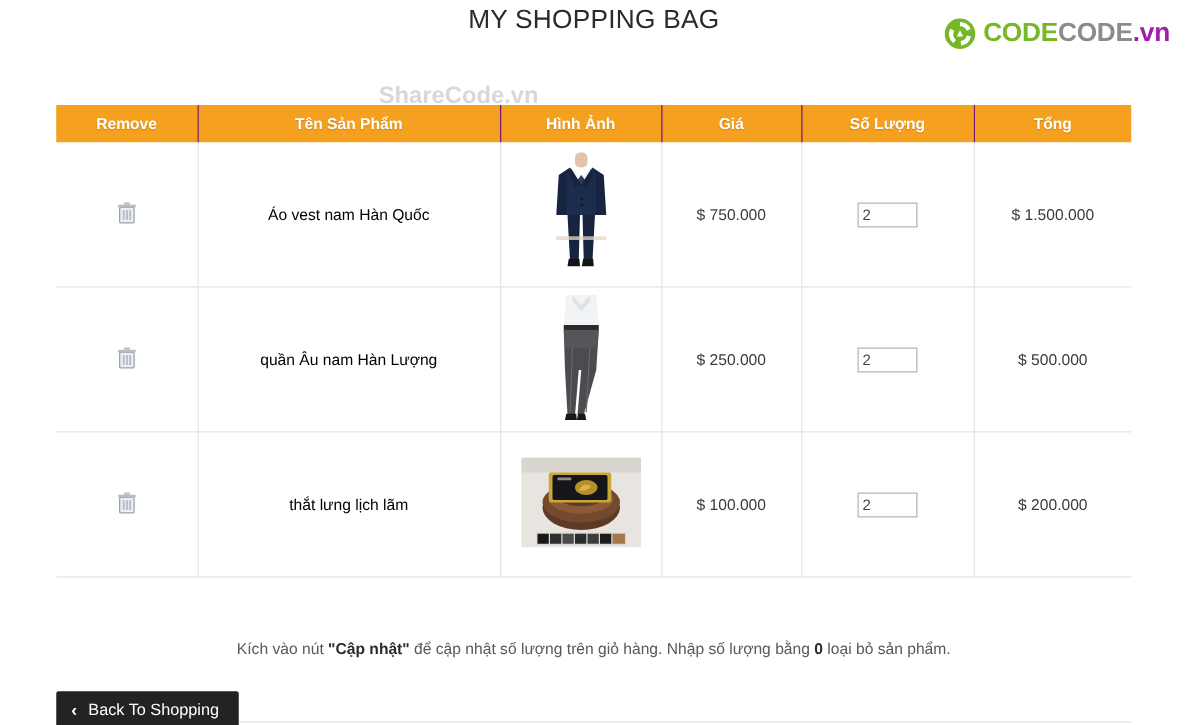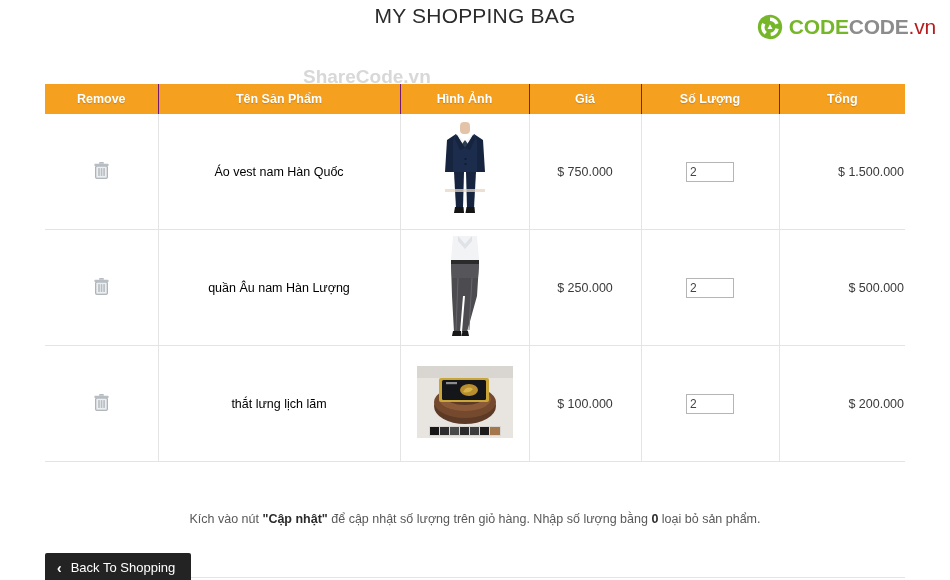--- a/index.html
+++ b/index.html
@@ -44,21 +44,21 @@
     flex: 0 0 26px;
   }
   .brand-text {
     font-size: 21px;
     font-weight: 700;
     letter-spacing: -0.2px;
     white-space: nowrap;
   }
   .brand-share { color: #76b729; }
   .brand-code  { color: #8c8c8c; font-weight: 700; }
-  .brand-vn    { color: #b91c1c; font-weight: 400; }
+  .brand-vn    { color: #a21caf; font-weight: 700; }
 
   
   .watermark {
     position: absolute;
     color: #d8d8d8;
     font-weight: 700;
     pointer-events: none;
     white-space: nowrap;
   }
   .watermark-top {
@@ -100,21 +100,21 @@
   table.cart td {
     border-right: 1px solid #e4e4e4;
     border-bottom: 1px solid #e4e4e4;
     text-align: center;
     vertical-align: middle;
     font-size: 12.5px;
     color: #3a3a3a;
     height: 113px;
     background: #ffffff;
   }
-  table.cart td:last-child { border-right: none; text-align: right; }
+  table.cart td:last-child { border-right: none; }
 
   .col-remove { width: 113px; }
   .col-name   { width: 242px; }
   .col-image  { width: 129px; }
   .col-price  { width: 112px; }
   .col-qty    { width: 138px; }
   .col-total  { width: 126px; }
 
   .product-name {
     color: #000000;

